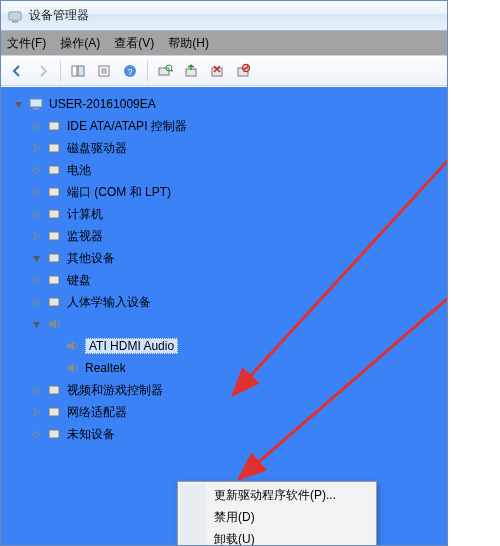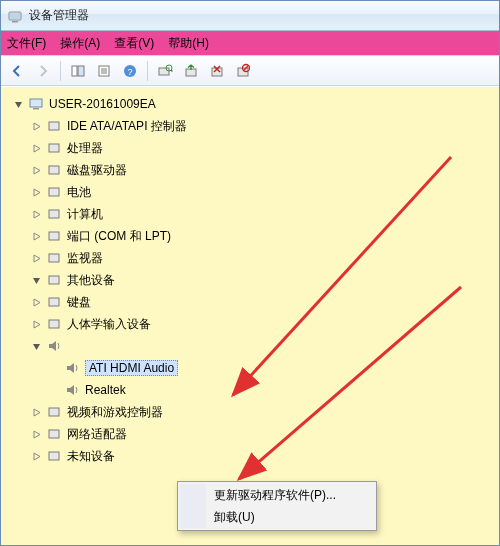--- a/index.html
+++ b/index.html
@@ -6,21 +6,21 @@
   body {
     margin: 0;
     font-family: "Microsoft YaHei", "SimSun", Tahoma, sans-serif;
     font-size: 12px;
     background: #fff;
     width: 500px;
     height: 546px;
     overflow: hidden;
   }
   .window {
-    width: 500px;
+    width: 448px;
     height: 546px;
     background: #fff;
     display: flex;
     flex-direction: column;
     border: 1px solid #6a8bb5;
   }
   .titlebar {
     height: 30px;
     background: linear-gradient(to bottom, #f7fbff 0%, #e8f1fb 45%, #d9e8f7 46%, #e6f0fa 100%);
     border-bottom: 1px solid #a9bcd6;
@@ -31,21 +31,21 @@
   .titlebar .icon {
     width: 16px; height: 16px; margin-right: 6px;
     display: inline-block;
   }
   .titlebar .title {
     color: #1a1a1a;
     font-size: 12px;
   }
   .menubar {
     height: 22px;
-    background: #ec4899;
+    background: #a3a3a3;
     display: flex;
     align-items: center;
     padding: 12px 6px;
     gap: 14px;
     border-bottom: 1px solid #d0d7e1;
   }
   .menubar .menuitem {
     color: #000;
     font-size: 12px;
     cursor: default;
@@ -67,21 +67,21 @@
     justify-content: center;
     border: 1px solid transparent;
     border-radius: 2px;
   }
   .tb-sep {
     width: 1px; height: 20px; background: #c9d3e1; margin: 0 3px;
   }
   .content {
     flex: 1;
     position: relative;
-    background: #fef9c3;
+    background: #3b82f6;
     overflow: hidden;
     border-top: 1px solid #fff;
   }
   .tree {
     padding: 6px 0 6px 10px;
   }
   .node {
     display: flex;
     align-items: center;
     height: 22px;
@@ -259,31 +259,20 @@
           </div>
           <div class="node">
             <span class="exp">
               <svg width="9" height="9" viewBox="0 0 9 9">
                 <path d="M2 1 L8 4.5 L2 8 Z" fill="none" stroke="#888" stroke-width="1"></path>
               </svg>
             </span>
             <span class="node-icon"><svg width="16" height="16" viewBox="0 0 16 16">
                 <rect x="3" y="4" width="10" height="8" fill="#e7e7e7" stroke="#7a7a7a"></rect>
               </svg></span>
-            <span class="node-label">处理器</span>
-          </div>
-          <div class="node">
-            <span class="exp">
-              <svg width="9" height="9" viewBox="0 0 9 9">
-                <path d="M2 1 L8 4.5 L2 8 Z" fill="none" stroke="#888" stroke-width="1"></path>
-              </svg>
-            </span>
-            <span class="node-icon"><svg width="16" height="16" viewBox="0 0 16 16">
-                <rect x="3" y="4" width="10" height="8" fill="#e7e7e7" stroke="#7a7a7a"></rect>
-              </svg></span>
             <span class="node-label">磁盘驱动器</span>
           </div>
           <div class="node">
             <span class="exp">
               <svg width="9" height="9" viewBox="0 0 9 9">
                 <path d="M2 1 L8 4.5 L2 8 Z" fill="none" stroke="#888" stroke-width="1"></path>
               </svg>
             </span>
             <span class="node-icon"><svg width="16" height="16" viewBox="0 0 16 16">
                 <rect x="3" y="4" width="10" height="8" fill="#e7e7e7" stroke="#7a7a7a"></rect>
@@ -292,32 +281,32 @@
           </div>
           <div class="node">
             <span class="exp">
               <svg width="9" height="9" viewBox="0 0 9 9">
                 <path d="M2 1 L8 4.5 L2 8 Z" fill="none" stroke="#888" stroke-width="1"></path>
               </svg>
             </span>
             <span class="node-icon"><svg width="16" height="16" viewBox="0 0 16 16">
                 <rect x="3" y="4" width="10" height="8" fill="#e7e7e7" stroke="#7a7a7a"></rect>
               </svg></span>
+            <span class="node-label">端口 (COM 和 LPT)</span>
+          </div>
+          <div class="node">
+            <span class="exp">
+              <svg width="9" height="9" viewBox="0 0 9 9">
+                <path d="M2 1 L8 4.5 L2 8 Z" fill="none" stroke="#888" stroke-width="1"></path>
+              </svg>
+            </span>
+            <span class="node-icon"><svg width="16" height="16" viewBox="0 0 16 16">
+                <rect x="3" y="4" width="10" height="8" fill="#e7e7e7" stroke="#7a7a7a"></rect>
+              </svg></span>
             <span class="node-label">计算机</span>
-          </div>
-          <div class="node">
-            <span class="exp">
-              <svg width="9" height="9" viewBox="0 0 9 9">
-                <path d="M2 1 L8 4.5 L2 8 Z" fill="none" stroke="#888" stroke-width="1"></path>
-              </svg>
-            </span>
-            <span class="node-icon"><svg width="16" height="16" viewBox="0 0 16 16">
-                <rect x="3" y="4" width="10" height="8" fill="#e7e7e7" stroke="#7a7a7a"></rect>
-              </svg></span>
-            <span class="node-label">端口 (COM 和 LPT)</span>
           </div>
           <div class="node">
             <span class="exp">
               <svg width="9" height="9" viewBox="0 0 9 9">
                 <path d="M2 1 L8 4.5 L2 8 Z" fill="none" stroke="#888" stroke-width="1"></path>
               </svg>
             </span>
             <span class="node-icon"><svg width="16" height="16" viewBox="0 0 16 16">
                 <rect x="3" y="4" width="10" height="8" fill="#e7e7e7" stroke="#7a7a7a"></rect>
               </svg></span>
@@ -418,20 +407,21 @@
               </svg></span>
             <span class="node-label">未知设备</span>
           </div>
         </div>
 
     </div>
 
     <div class="context-menu">
       <div class="cm-gutter"></div>
       <div class="cm-item">更新驱动程序软件(P)...</div>
+      <div class="cm-item">禁用(D)</div>
       <div class="cm-item">卸载(U)</div>
 
     </div>
 
     <svg class="arrows" width="500" height="546">
       <defs>
         <marker id="arrowhead" markerWidth="10" markerHeight="8" refX="9" refY="4" orient="auto">
           <path d="M0 0 L10 4 L0 8 Z" fill="#e03030"></path>
         </marker>
       </defs>

